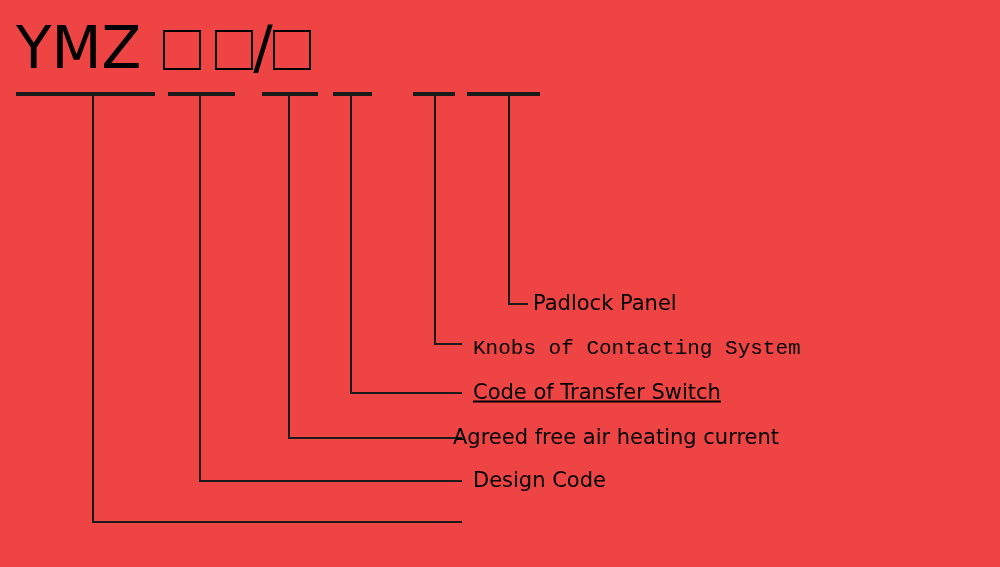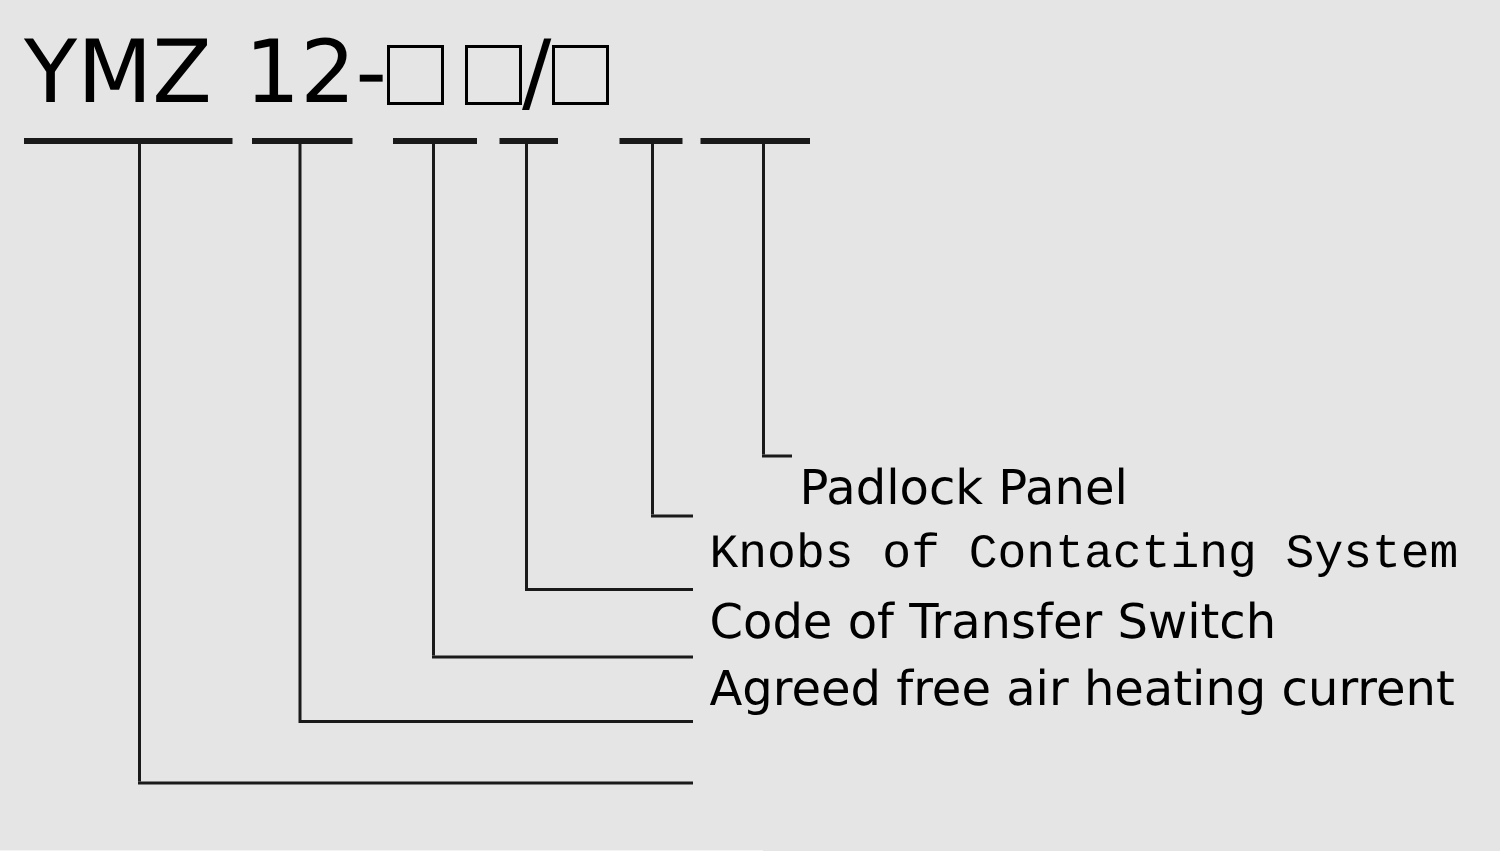--- a/index.html
+++ b/index.html
@@ -4,21 +4,21 @@
 <style>
   html, body {
     margin: 0;
     padding: 0;
     background: #ffffff;
   }
   #diagram {
     position: relative;
     width: 1000px;
     height: 567px;
-    background: #e5e5e5;
+    background: #ef4444;
     font-family: "DejaVu Sans", sans-serif;
     overflow: hidden;
   }
 
   
   .code-row {
     position: absolute;
     left: 16px;
     top: 12px;
     height: 72px;
@@ -63,37 +63,35 @@
   }
   .hline {
     position: absolute;
     height: 0;
     border-top: 2.6px solid #1a1a1a;
   }
 
   
   .label {
     position: absolute;
-    font-size: 32px;
+    font-size: 21px;
     color: #000000;
     white-space: nowrap;
     line-height: 1;
     transform: translateY(-50%);
-    margin-top: 22px;
   }
 </style>
 </head>
 <body>
 
 <div id="diagram">
 
   <div class="code-row">
     <span class="code-seg">YMZ</span>
     <span class="code-gap-md"></span>
-    <span class="code-seg">12-</span>
     <span class="code-box"></span>
     <span class="code-gap-sm"></span>
     <span class="code-box"></span>
     <span class="code-slash">/</span>
     <span class="code-box"></span>
   </div>
 
   <div class="hbar" style="left:16px;  top:92px; width:139px;"></div>
   <div class="hbar" style="left:168px; top:92px; width:67px;"></div>
   <div class="hbar" style="left:262px; top:92px; width:56px;"></div>
@@ -114,16 +112,17 @@
   <div class="hline" style="left:288px; top:437px; width:174px;"></div>
 
   <div class="vline" style="left:199px; top:95px;  height:385px;"></div>
   <div class="hline" style="left:199px; top:480px; width:263px;"></div>
 
   <div class="vline" style="left:92px;  top:95px;  height:426px;"></div>
   <div class="hline" style="left:92px;  top:521px; width:370px;"></div>
 
   <div class="label" style="left:533px; top:303px;">Padlock Panel</div>
   <div class="label" style="left:473px; top:348px;font-family:Liberation Mono, monospace;">Knobs of Contacting System</div>
-  <div class="label" style="left:473px; top:392px;">Code of Transfer Switch</div>
-  <div class="label" style="left:473px; top:437px;">Agreed free air heating current</div>
+  <div class="label" style="left:473px; top:392px;text-decoration:underline;">Code of Transfer Switch</div>
+  <div class="label" style="left:453px; top:437px;">Agreed free air heating current</div>
+  <div class="label" style="left:473px; top:480px;">Design Code</div>
 
 </div>
 
 </body></html>

